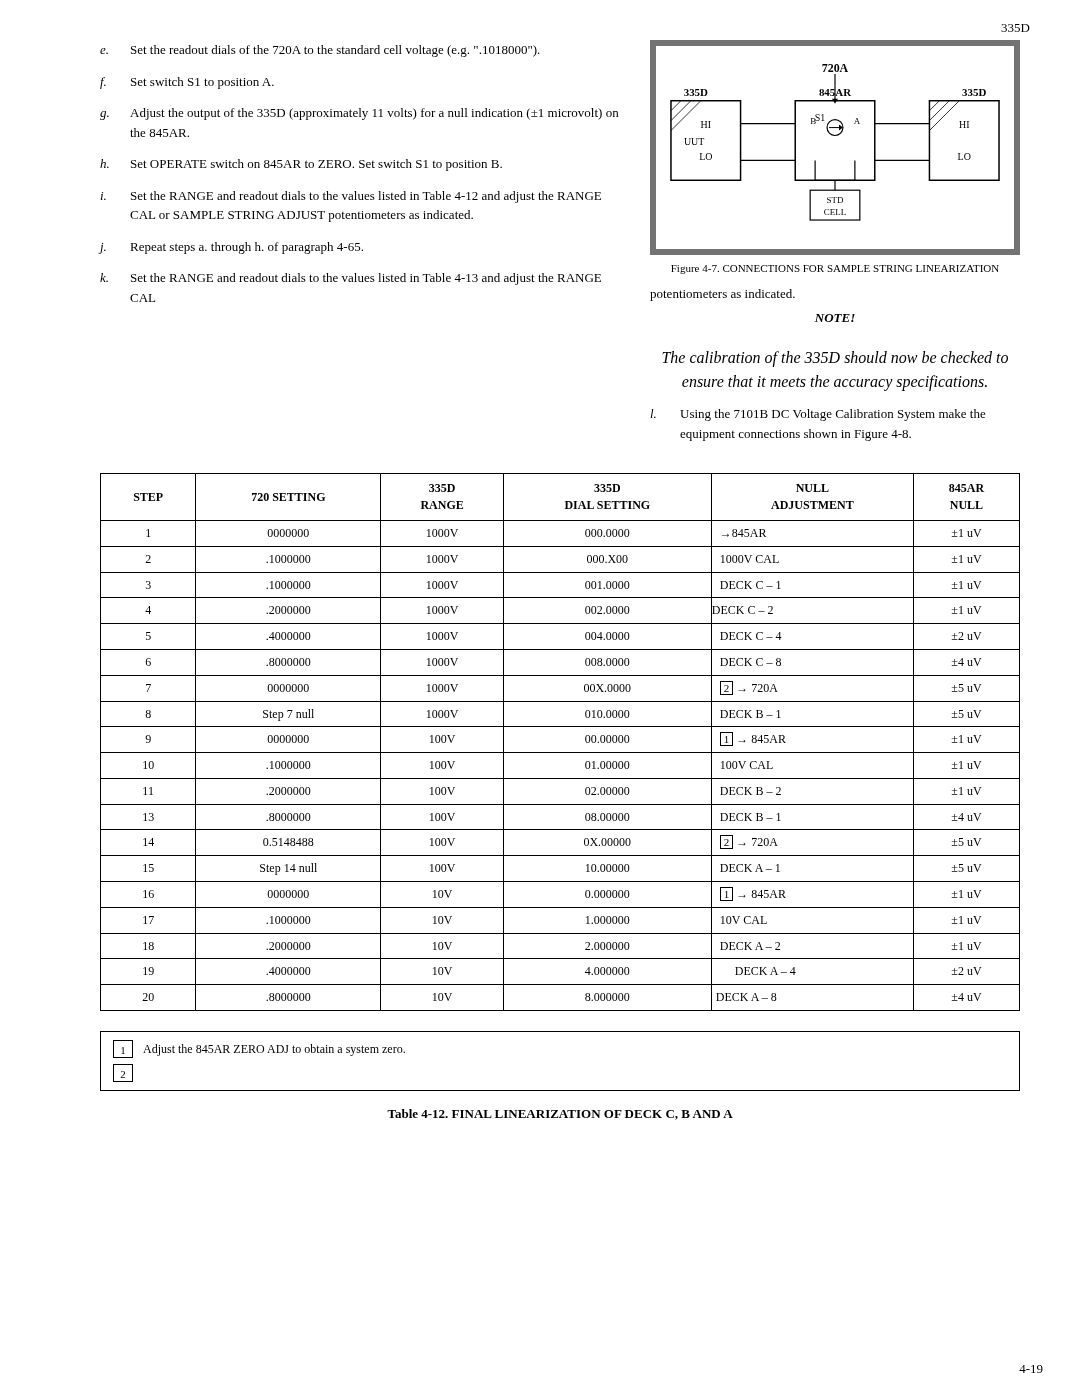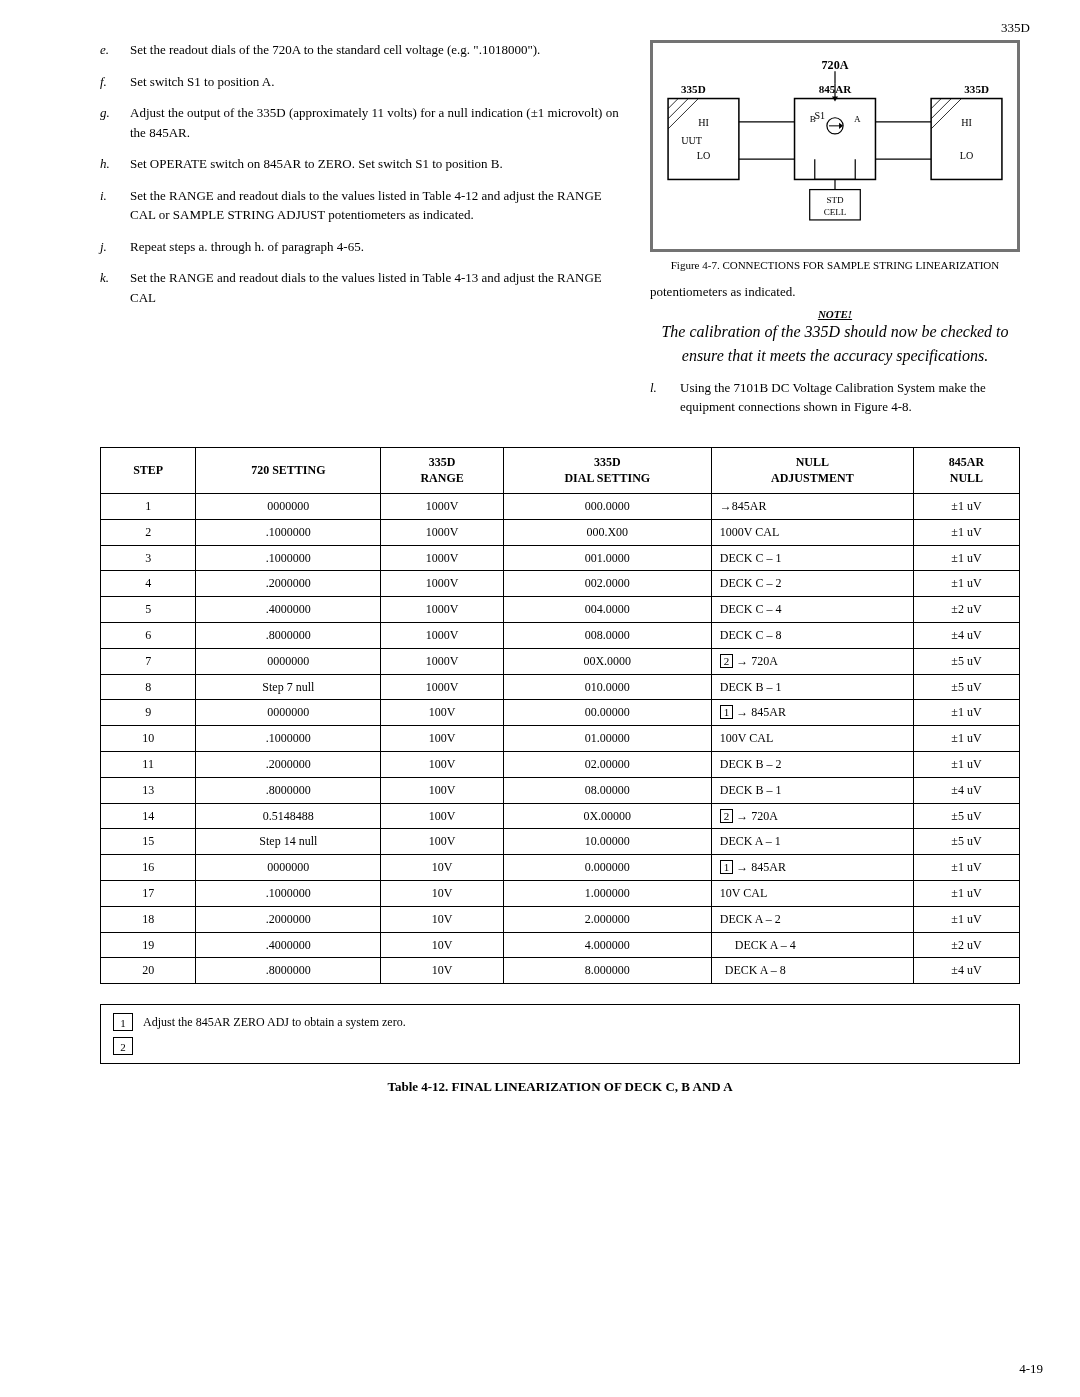--- a/index.html
+++ b/index.html
@@ -31,21 +31,21 @@
     .step-label {
       min-width: 20px;
       font-style: normal;
     }
 
     .step-content {
       flex: 1;
     }
 
     .diagram-box {
-      border: 3px solid #737373;
+      border: 6px solid #737373;
       padding: 10px;
       text-align: center;
     }
 
     .diagram-title {
       font-size: 11px;
       font-weight: normal;
       text-align: center;
       margin-top: 6px;
       line-height: 1.4;
@@ -57,23 +57,22 @@
     }
 
     .note-section {
       text-align: center;
       margin: 10px 0 10px 0;
     }
 
     .note-title {
       font-style: italic;
       font-weight: bold;
-      font-size: 11px;
-      margin-bottom: 0;
-      text-decoration: underline;
+      font-size: 13px;
+      margin-bottom: 20px;
     }
 
     .note-text {
       font-style: italic;
       font-size: 16px;
       line-height: 1.5;
     }
 
     
     .main-table {
@@ -303,21 +302,21 @@
         <td>1000V</td>
         <td>001.0000</td>
         <td style="text-align: left; padding-left: 8px;">DECK C – 1</td>
         <td>±1 uV</td>
       </tr>
       <tr>
         <td>4</td>
         <td>.2000000</td>
         <td>1000V</td>
         <td>002.0000</td>
-        <td style="text-align: left; padding-left: 8px;">DECK C – 2</td>
+        <td style="text-align: left; padding-left: 0;">DECK C – 2</td>
         <td>±1 uV</td>
       </tr>
       <tr>
         <td>5</td>
         <td>.4000000</td>
         <td>1000V</td>
         <td>004.0000</td>
         <td style="text-align: left; padding-left: 8px;">DECK C – 4</td>
         <td>±2 uV</td>
       </tr>
@@ -423,21 +422,21 @@
         <td>10V</td>
         <td>4.000000</td>
         <td style="text-align: left; padding-left: 23px;">DECK A – 4</td>
         <td>±2 uV</td>
       </tr>
       <tr>
         <td>20</td>
         <td>.8000000</td>
         <td>10V</td>
         <td>8.000000</td>
-        <td style="text-align: left; padding-left: 13px;">DECK A – 8</td>
+        <td style="text-align: left; padding-left: 4px;">DECK A – 8</td>
         <td>±4 uV</td>
       </tr>
     </tbody>
 </table>
 
 <div class="footnotes-section" id="footnotes-container">
 <div class="footnote-item">
       <span style="display: flex; align-items: center; gap: 2px; flex-shrink: 0;">
         <span style="border: 1px solid rgb(0, 0, 0); padding: 0px 4px; min-width: 20px; display: inline-block; text-align: center; flex-shrink: 0; height: 18px; line-height: 18px; font-size: 11px;">1</span>
       </span>

